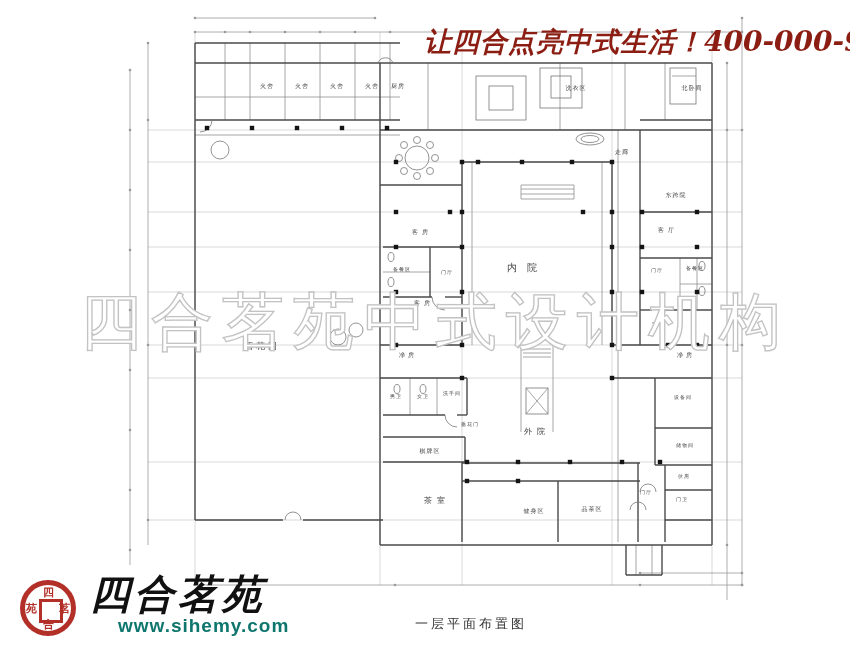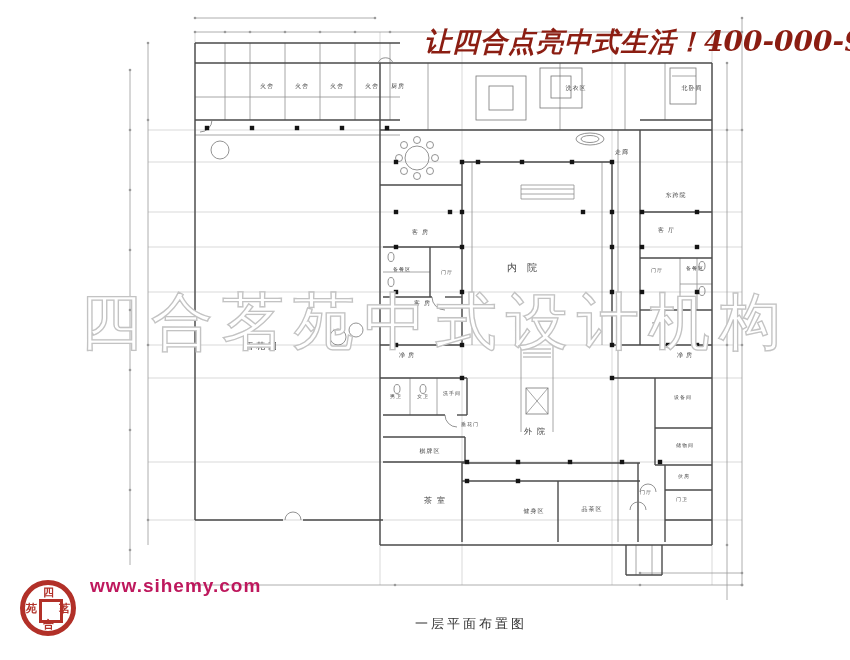--- a/index.html
+++ b/index.html
@@ -303,17 +303,18 @@
 <div class="brand">
   <div class="seal">
     <div class="ring" style="border-color: rgb(178, 48, 40);"></div>
     <div class="sq" style="border-color: rgb(178, 48, 40);"></div>
     <span class="ch t" style="color: rgb(178, 48, 40);">四</span>
     <span class="ch r" style="color: rgb(178, 48, 40);">茗</span>
     <span class="ch b" style="color: rgb(178, 48, 40);">合</span>
     <span class="ch l" style="color: rgb(178, 48, 40);">苑</span>
   </div>
   <div class="brand-txt">
-    <div class="brand-url" style="color: #be185d;">www.sihemy.com</div>
+    <div class="brand-name">四合茗苑</div>
+    <div class="brand-url" style="color: #0f766e; margin-left: 28px;">www.sihemy.com</div>
   </div>
 </div>
 
 <div class="caption">一层平面布置图</div>
 
 </body></html>

